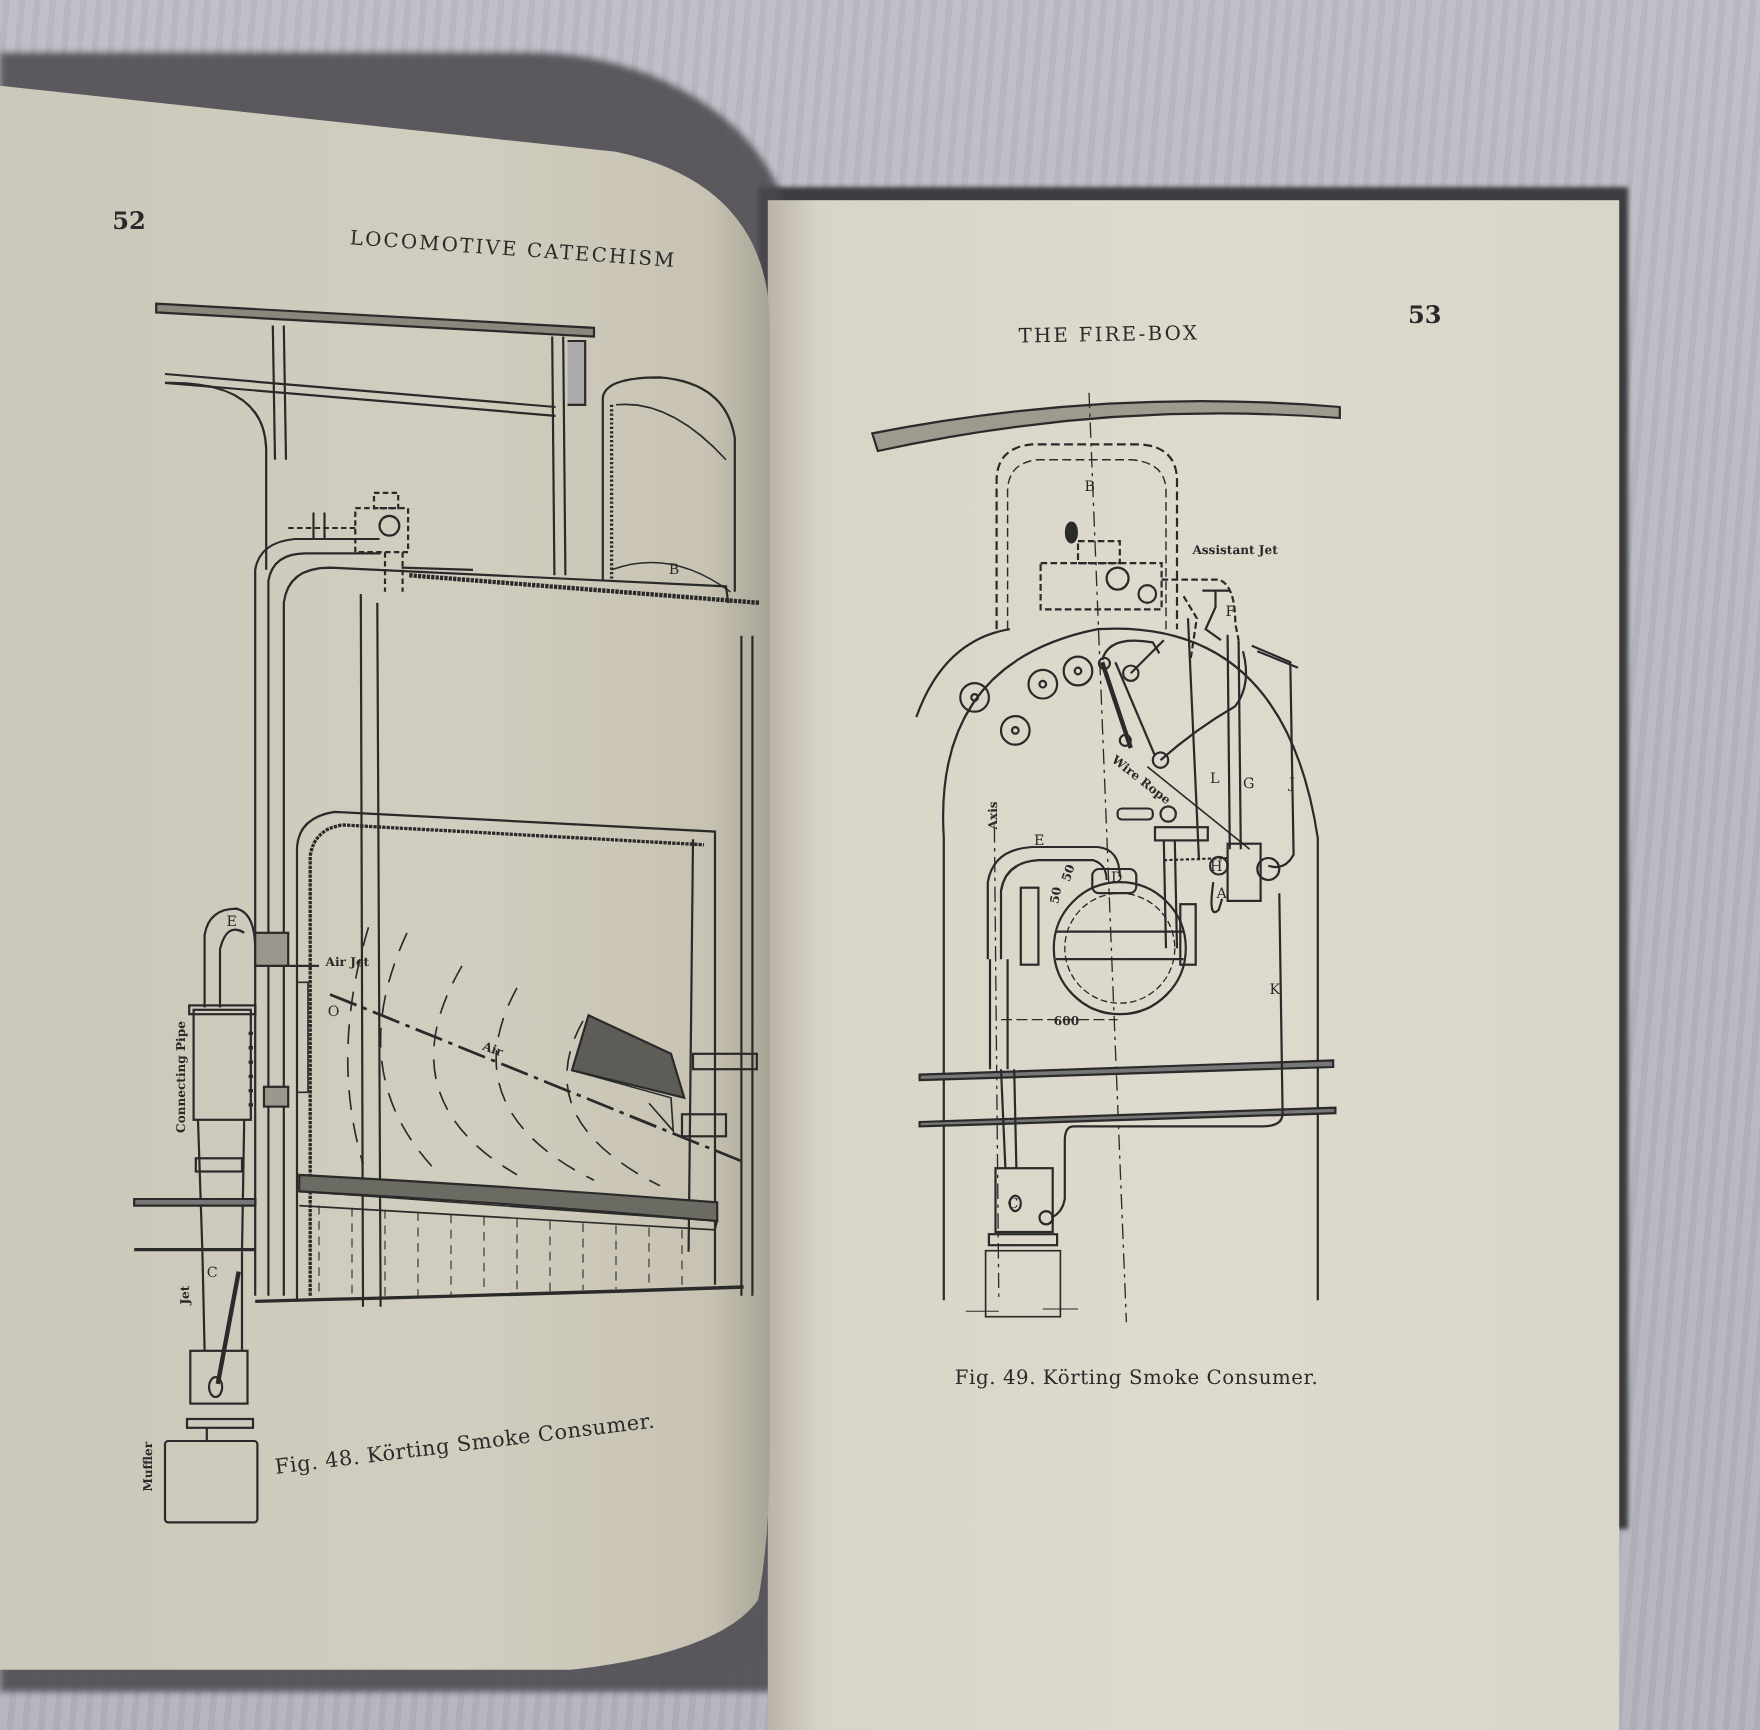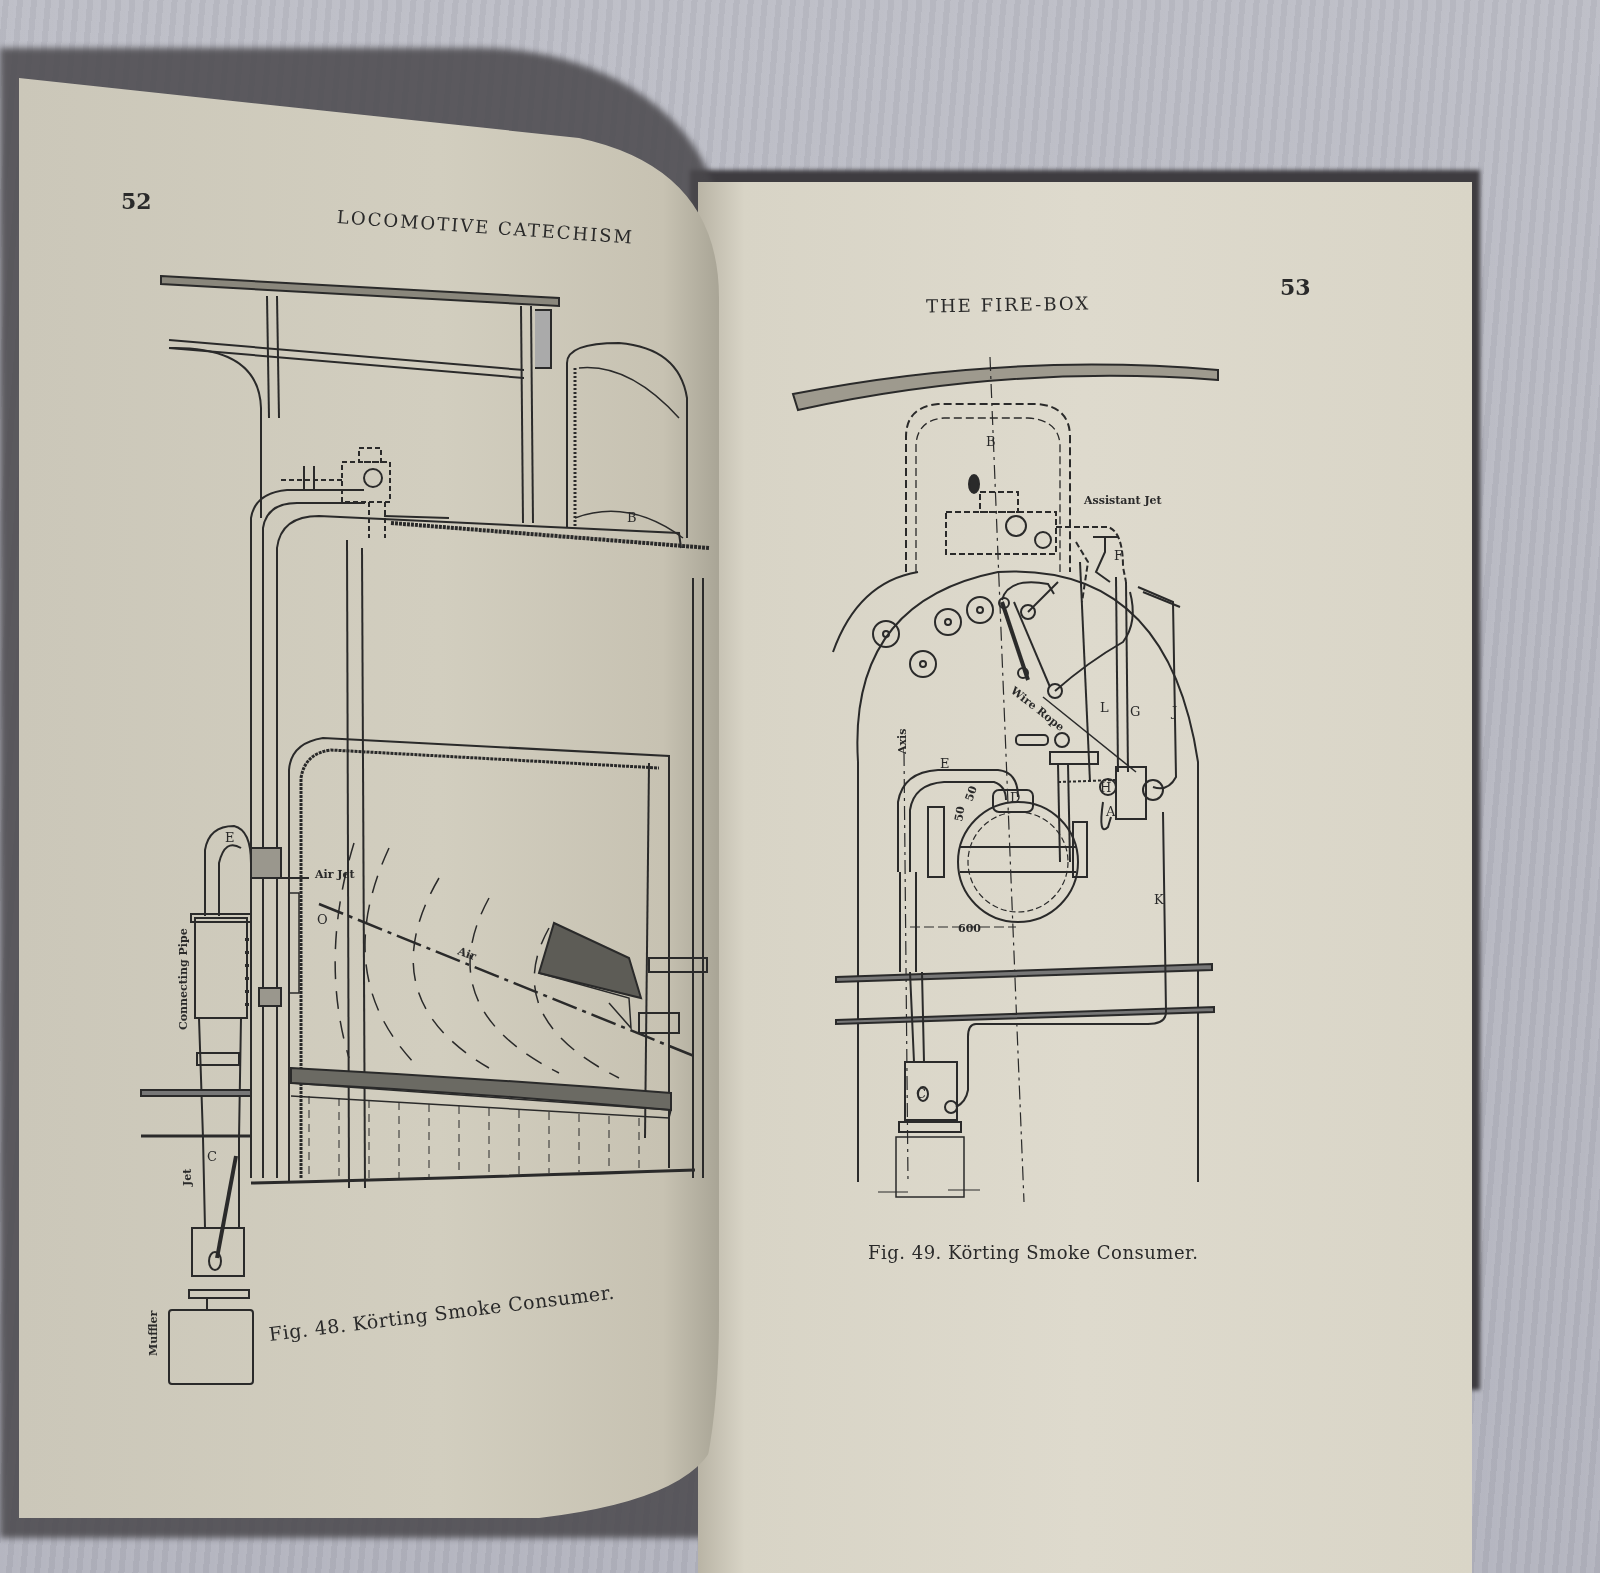--- a/index.html
+++ b/index.html
@@ -7,21 +7,21 @@
     background:linear-gradient(180deg,#bcbdc6 0%,#b6b7c1 45%,#b2b3be 100%);
     font-family:"DejaVu Serif","Liberation Serif",serif;}
   .bg-streak{position:absolute;inset:0;
     background:repeating-linear-gradient(95deg,rgba(255,255,255,0.05) 0 3px,rgba(0,0,0,0.03) 3px 9px,rgba(255,255,255,0.04) 9px 14px);}
   .shadow-left{position:absolute;left:0;top:48px;width:720px;height:1490px;
     background:#4a484c;border-top-right-radius:240px 180px;filter:blur(3px);opacity:.85;}
   .page{position:absolute;}
   #page-left{left:0;top:78px;width:700px;height:1440px;
     background:linear-gradient(90deg,#cbc7b9 0%,#d2cebf 60%,#c7c2b2 92%,#a9a596 100%);
     border-top-right-radius:230px 150px;border-bottom-right-radius:40px 200px;
-    clip-path:path('M0 0 L560 60 Q700 90 700 220 L700 1350 Q690 1420 520 1440 L0 1530 Z');margin-left:19px;}
+    clip-path:path('M0 0 L560 60 Q700 90 700 220 L700 1350 Q690 1420 520 1440 L0 1530 Z');}
   .shadow-right{position:absolute;left:690px;top:170px;width:790px;height:1220px;background:#3e3c40;filter:blur(2px);}
   #page-right{left:698px;top:182px;width:774px;height:1488px;
     background:linear-gradient(90deg,#b9b4a5 0%,#d8d4c6 6%,#dedacd 50%,#d9d5c7 100%);}
   .txt{position:absolute;color:#2a2a2a;white-space:nowrap;}
   .pgnum{font-size:22px;font-weight:bold;}
   .running{font-size:18px;letter-spacing:2px;}
   .caption{font-size:18px;letter-spacing:.5px;}
   svg{position:absolute;overflow:visible;}
   .lbl{font-family:"DejaVu Serif",serif;font-size:13px;fill:#2a2a2a;}
   .lbls{font-family:"DejaVu Serif",serif;font-size:11px;fill:#2a2a2a;font-weight:bold;}

